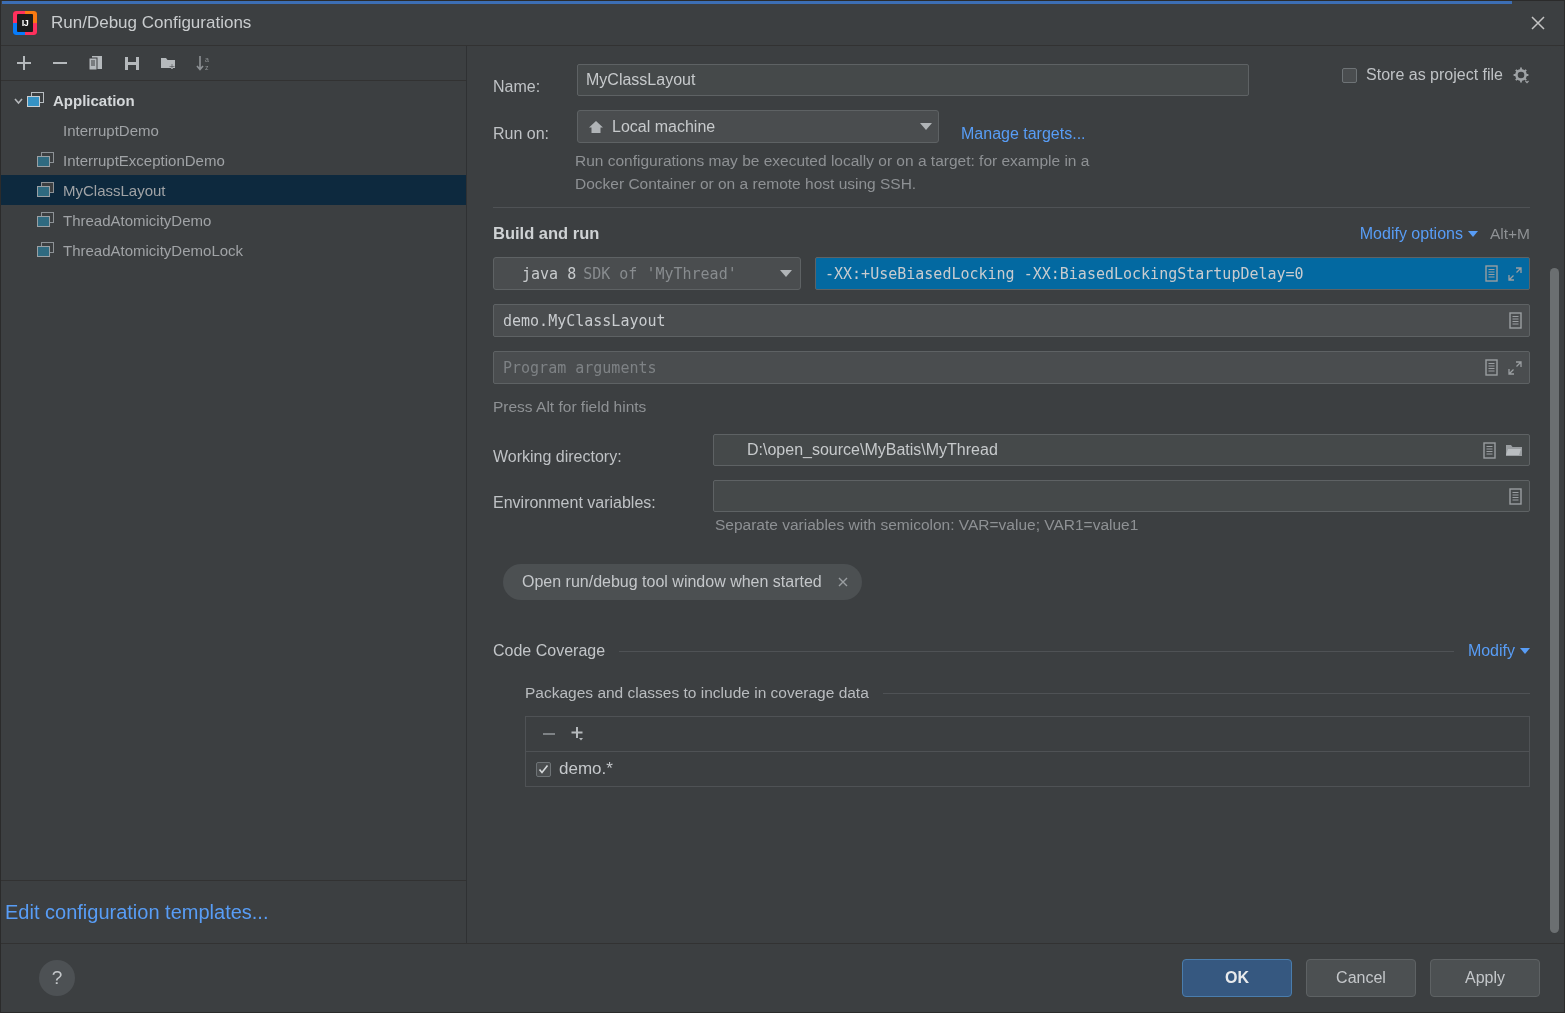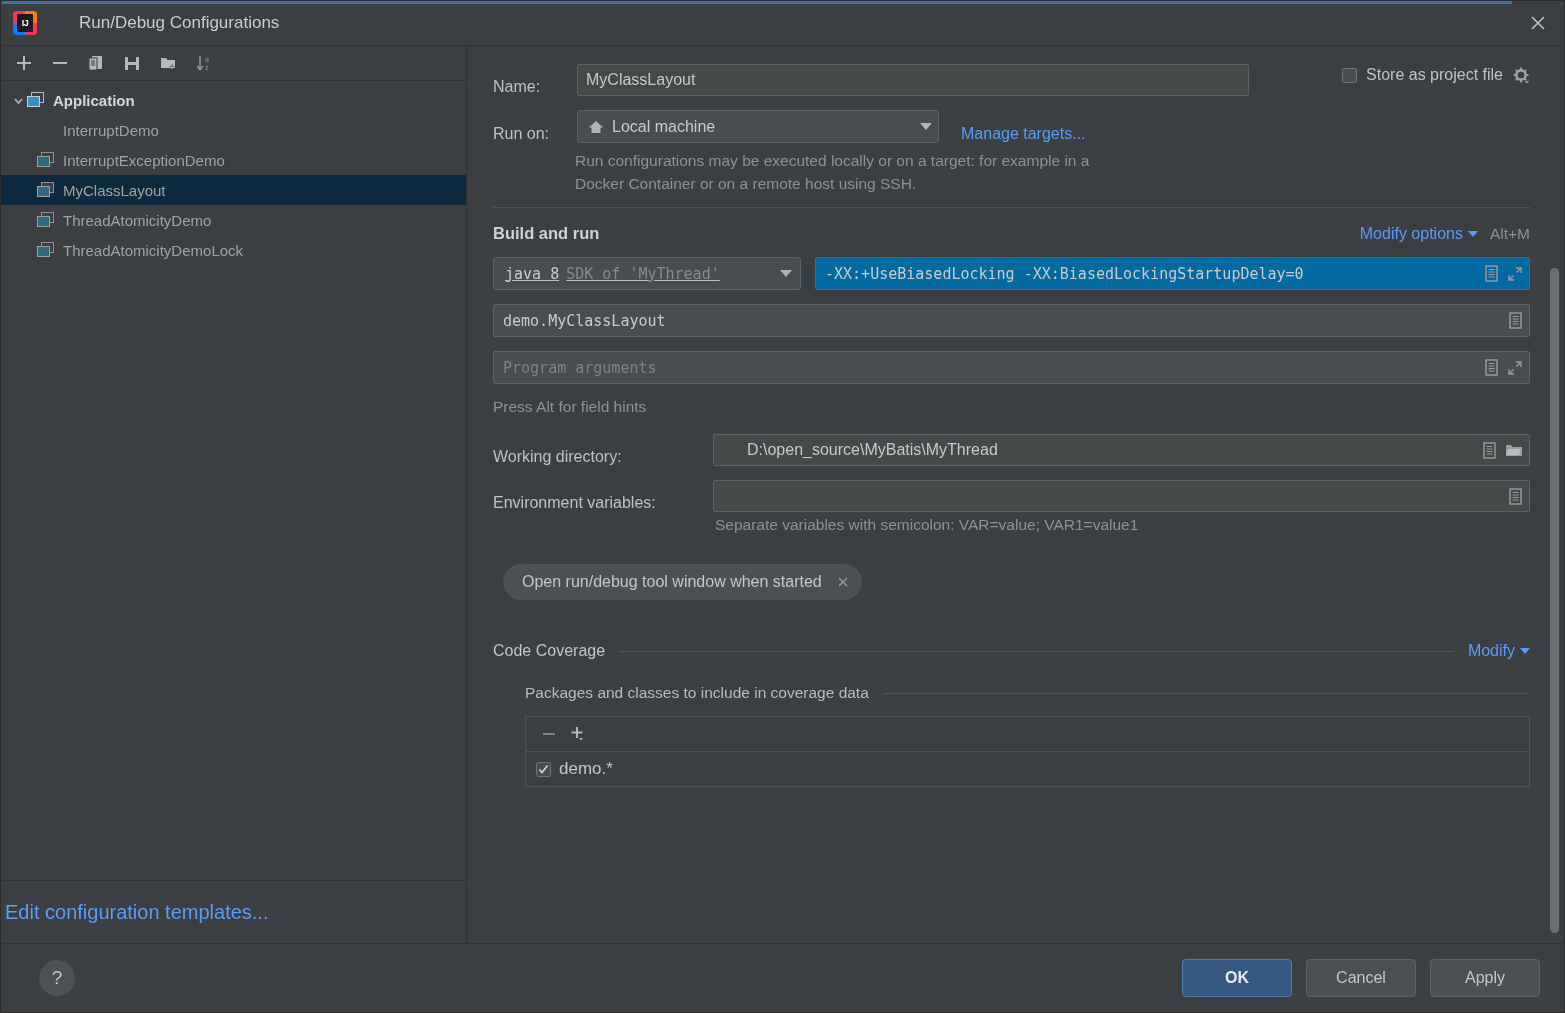--- a/index.html
+++ b/index.html
@@ -29,21 +29,20 @@
   
   .titlebar {
     height: 44px;
     flex: 0 0 44px;
     background: #3c3f41;
     display: flex;
     align-items: center;
     padding-left: 12px;
     position: relative;
     border-bottom: 1px solid #323232;
-    gap: 28px;
   }
   .title-accent {
     position: absolute;
     left: 1px; right: 52px; top: 0;
     height: 3px;
     background: #3c6eb4;
   }
   .ij-logo {
     width: 24px; height: 24px;
     border-radius: 3px;
@@ -293,25 +292,24 @@
     font-family: "DejaVu Sans Mono", "Liberation Mono", monospace;
     font-size: 15px;
   }
 
   .jdk-combo {
     background: #4a4d4f;
     border: 1px solid #5e6264;
     border-radius: 3px;
     height: 33px;
     display: flex; align-items: center;
-    padding: 0 8px 0 11px;
+    padding: 0 8px 0 28px;
     width: 308px;
     box-sizing: border-box;
     cursor: pointer;
-    text-decoration: underline;
   }
   .jdk-combo .j1 { color:#c8cbcd; }
   .jdk-combo .j2 { color:#888c8f; margin-left:7px; }
 
   .vm-field {
     flex: 1 1 auto;
     margin-left: 14px;
     background: #0369a1;
     border: 1px solid #5e6264;
     border-radius: 2px;

